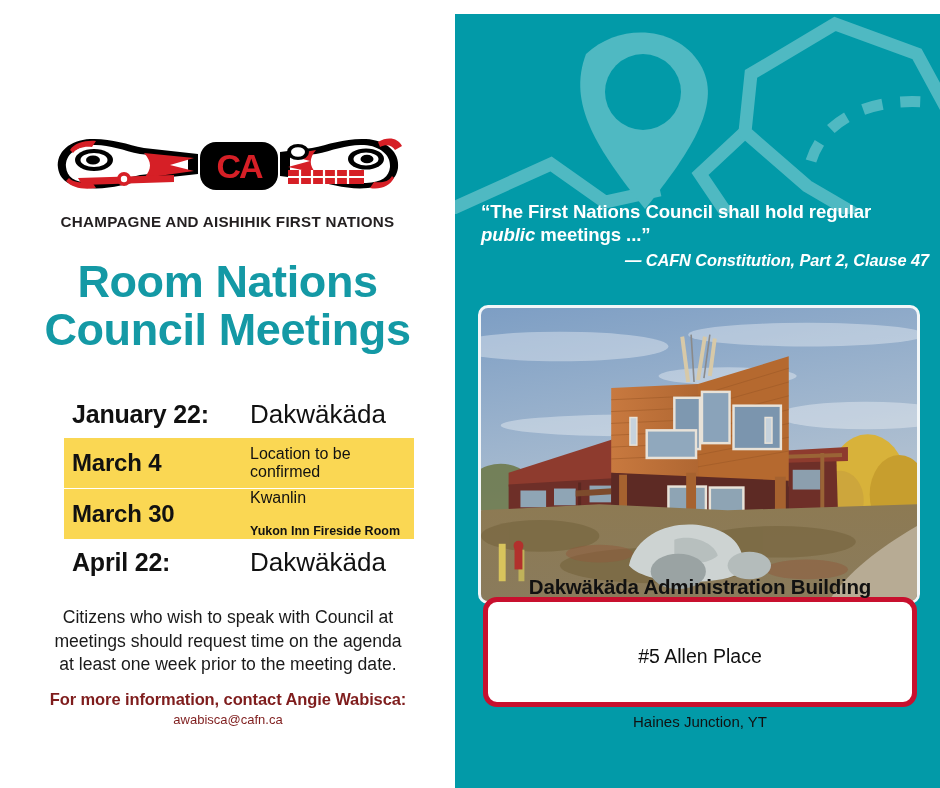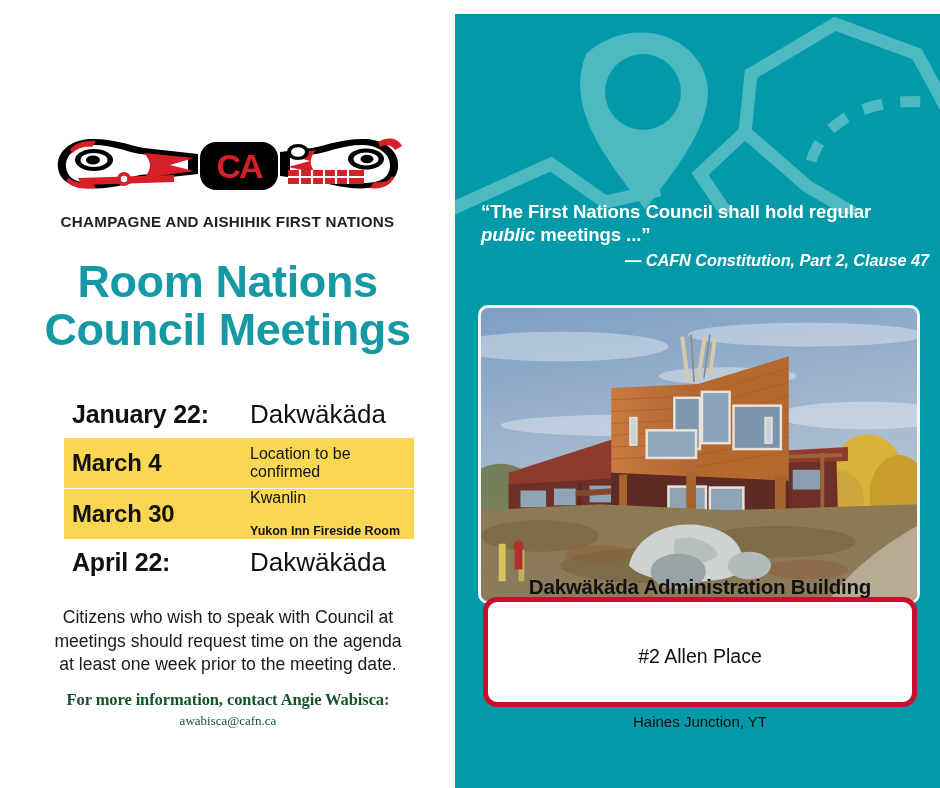--- a/index.html
+++ b/index.html
@@ -125,22 +125,21 @@
     line-height: 1.34;
     color: #1a1a1a;
   }
 
   
   #contact {
     position: absolute;
     left: 40px; top: 690px;
     width: 376px;
     text-align: center;
-    color: #14532d;
-    font-family: Liberation Serif, serif;
+    color: #7f1d1d;
   }
   #contact-label {
     font-size: 16.5px;
     font-weight: bold;
     letter-spacing: -0.1px;
   }
   #contact-email {
     font-size: 13px;
     margin-top: 3px;
   }
@@ -504,17 +503,17 @@
         <g>
           <rect x="34" y="244" width="8" height="22" fill="#b2302c"></rect>
           <circle cx="38" cy="242" r="5" fill="#b2302c"></circle>
         </g>
       </svg>
     </div>
   </div>
 
   <div id="address-card">
     <div id="addr-name">Dakwäkäda Administration Building</div>
-    <div id="addr-street">#2 Allen Place</div>
+    <div id="addr-street">#5 Allen Place</div>
     <div id="addr-city">Haines Junction, YT</div>
   </div>
 
 </div>
 
 </body></html>

